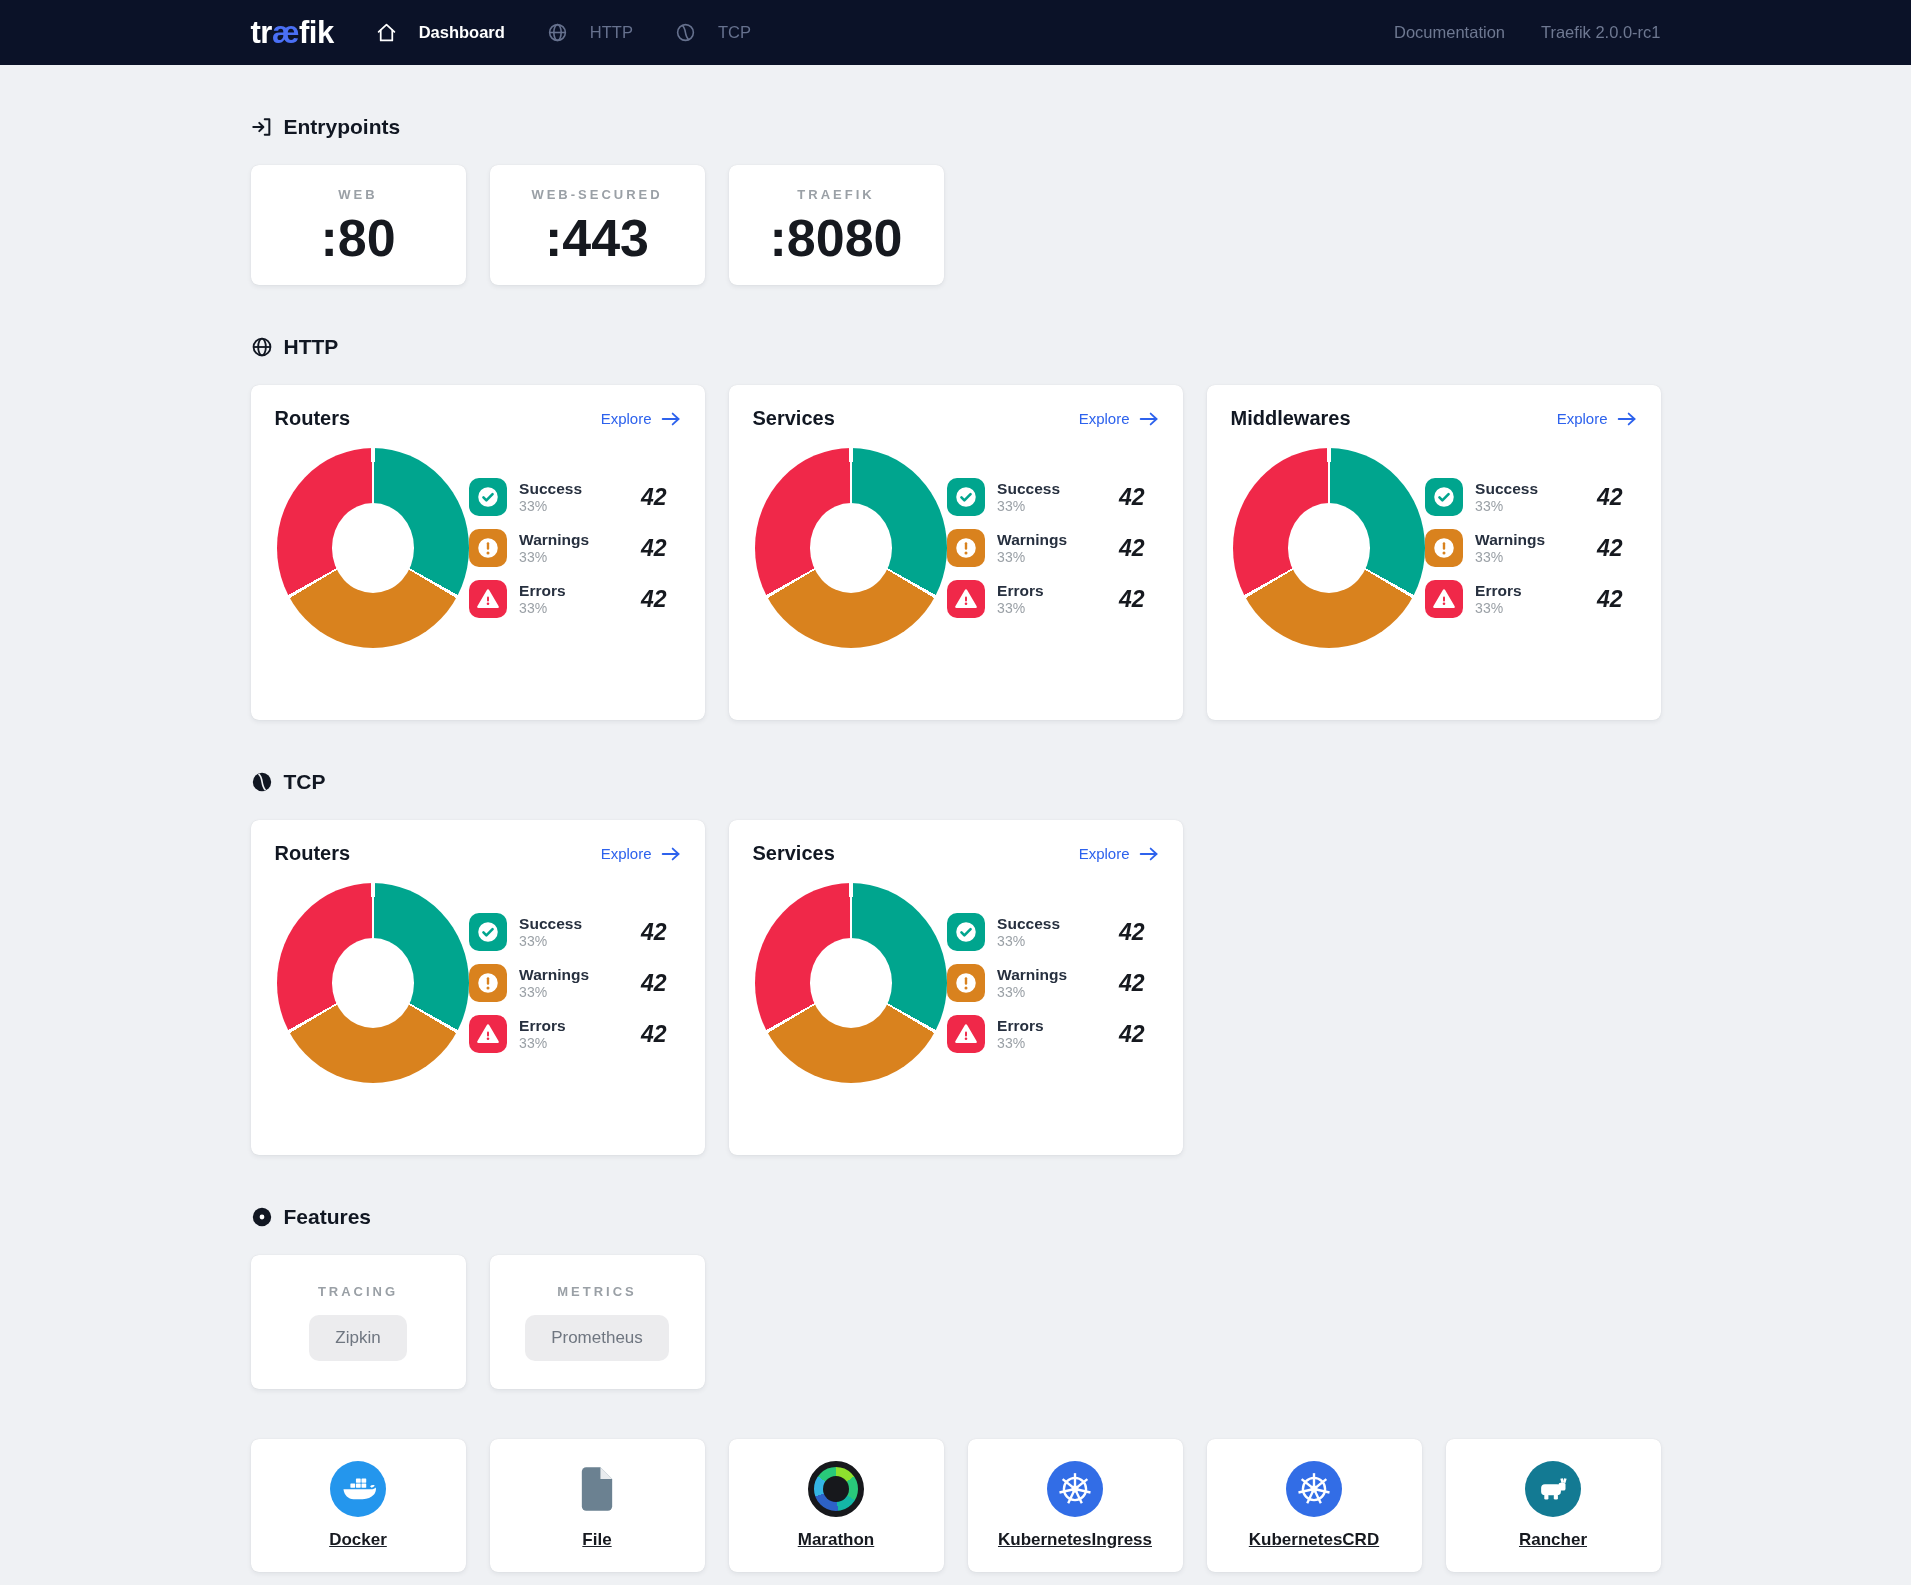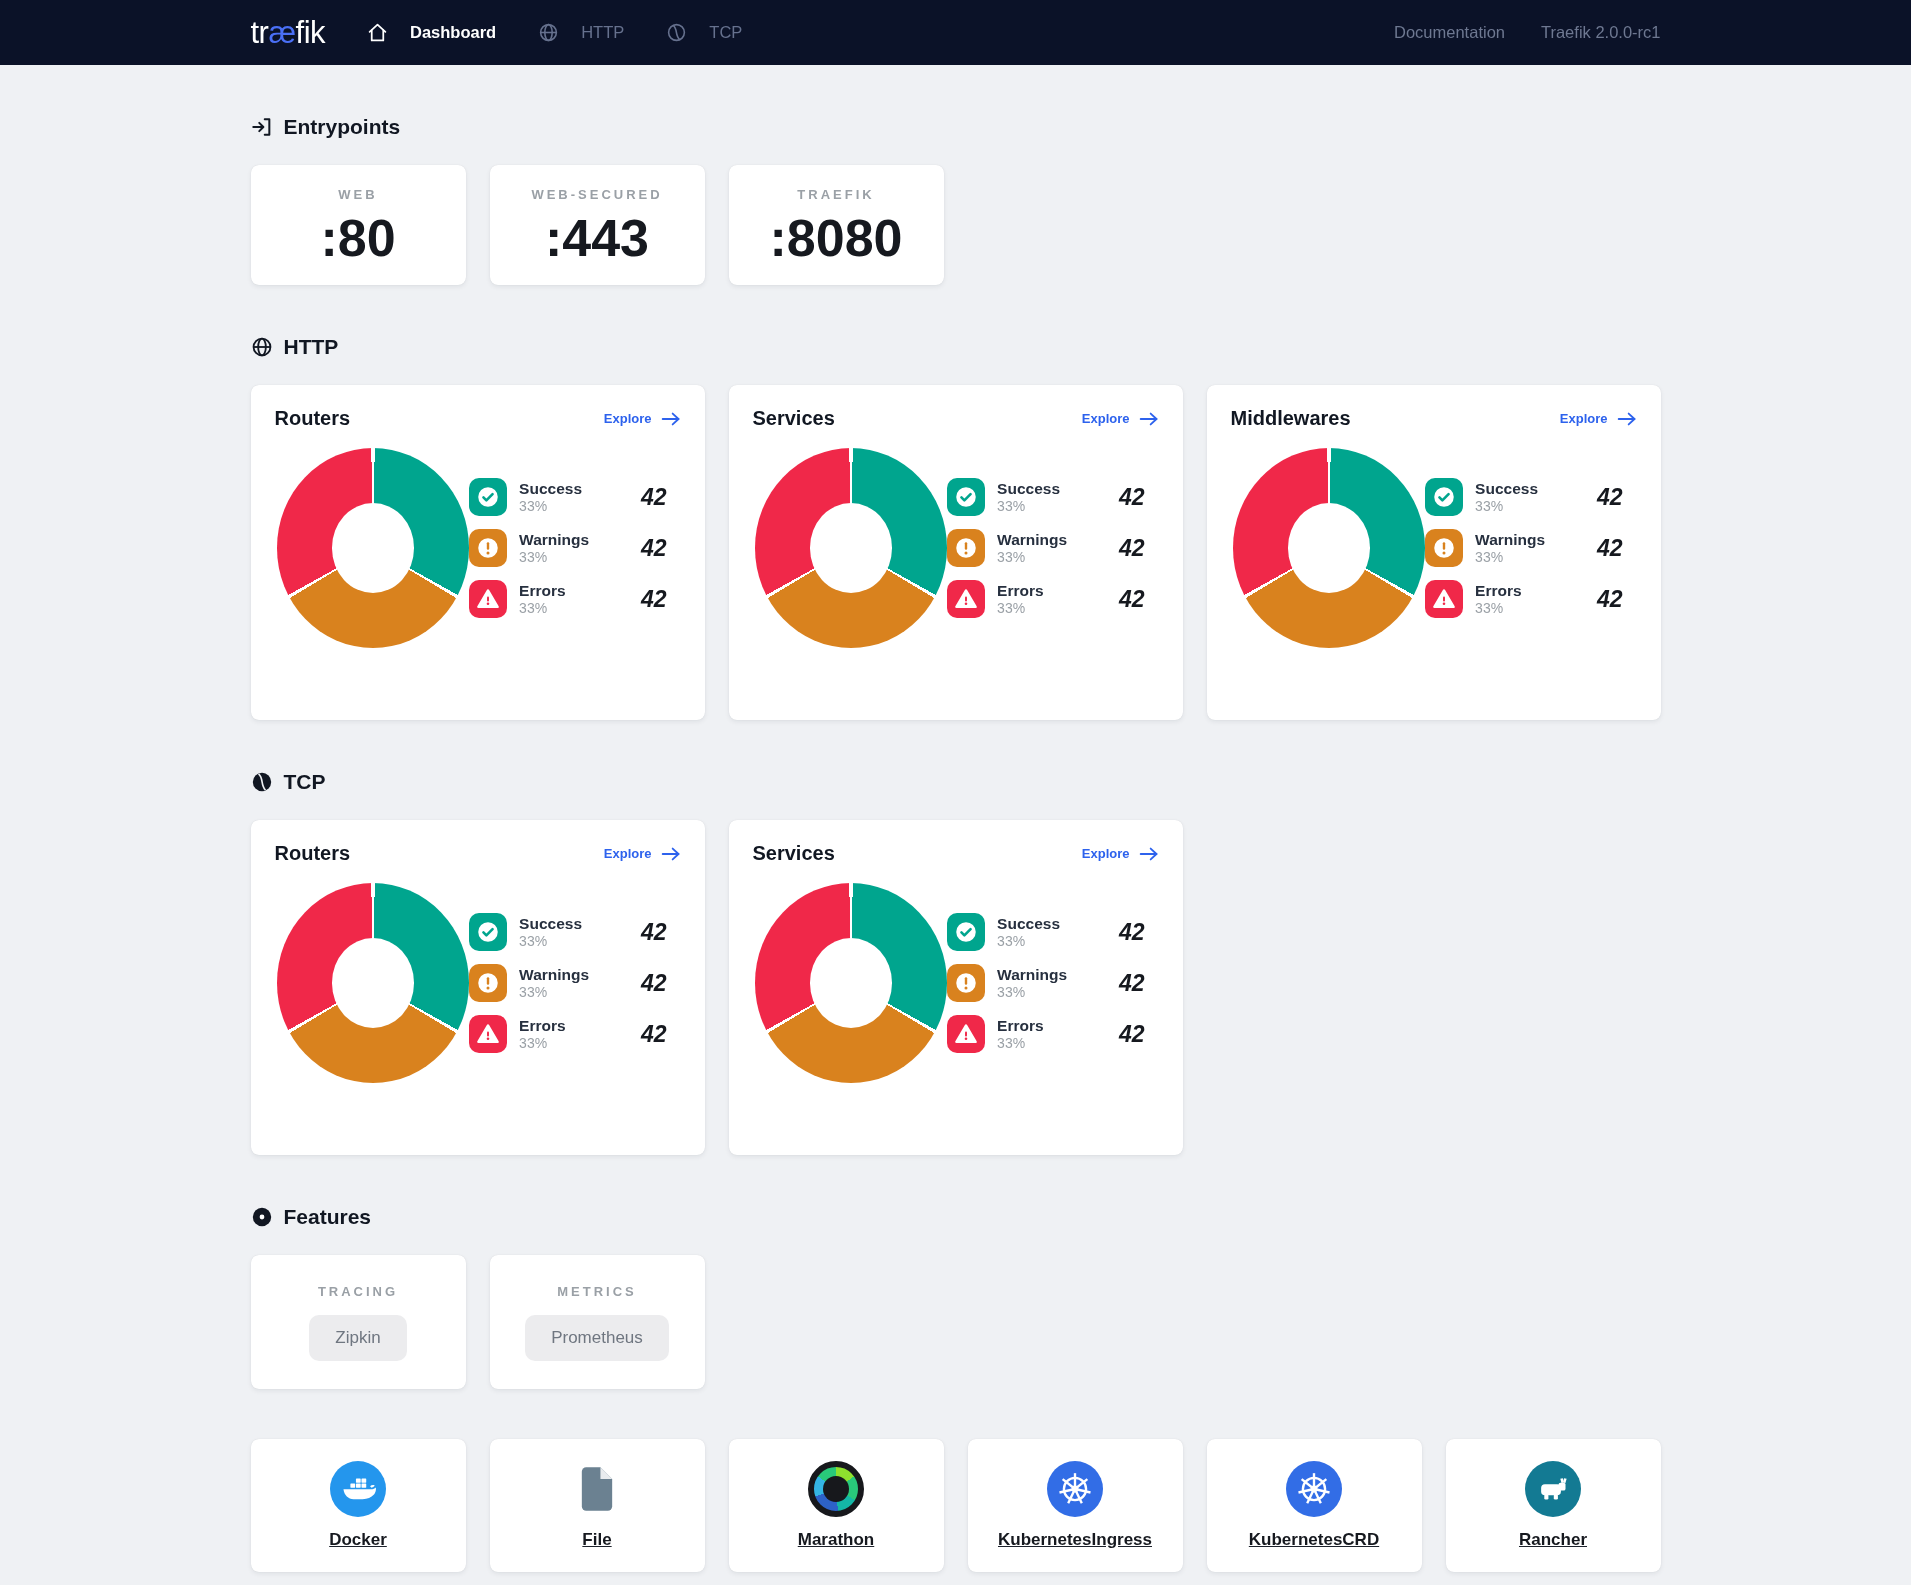--- a/index.html
+++ b/index.html
@@ -7,21 +7,21 @@
     --success:#00a58e; --warning:#d9821e; --error:#f02849; --explore-link:#2d62ed;
     --accesslog-on-bg:#d9f1ec; --accesslog-on-text:#00a58e; --muted-label:#9aa0a6;
   }
   *{box-sizing:border-box;margin:0;padding:0;}
   body{width:1911px;background:var(--page-bg);font-family:"Liberation Sans",sans-serif;color:#1c212b;}
   .container{width:1410px;margin:0 auto;}
 
   
   .navbar{height:65px;background:var(--navbar-bg);}
   .navbar .container{height:100%;display:flex;align-items:center;}
-  .logo{font-size:31px;font-weight:normal;color:#fff;letter-spacing:-0.5px;cursor:pointer;}
+  .logo{font-size:31px;font-weight:bold;color:#fff;letter-spacing:-0.5px;cursor:pointer;}
   .logo .ae{color:var(--logo-accent);}
   .nav-items{display:flex;align-items:center;margin-left:42px;gap:42px;}
   .nav-item{display:flex;align-items:center;gap:22px;font-size:16.5px;color:#66718e;cursor:pointer;text-decoration:none;}
   .nav-item.active{color:#ffffff;font-weight:bold;}
   .nav-item svg{width:21px;height:21px;}
   .nav-right{margin-left:auto;display:flex;align-items:center;gap:36px;}
   .nav-link{font-size:16.5px;color:#6e7891;cursor:pointer;text-decoration:none;}
 
   
   .section{margin-top:50px;}
@@ -49,21 +49,21 @@
   .picon.file-plain svg{width:52px;height:52px;}
   .picon.k8s{background:#326de6;}
   .picon.rancher{background:#137a93;}
   .picon.marathon{background:conic-gradient(#8ee02e 0 55deg,#29c97a 55deg 120deg,#14b7a6 120deg 175deg,#2d62c8 175deg 250deg,#34b5e4 250deg 305deg,#29c97a 305deg 360deg);border:6px solid #17181c;position:relative;}
   .picon.marathon::after{content:"";width:26px;height:26px;border-radius:50%;background:#17181c;}
 
   
   .stat-card{grid-column:span 2;height:335px;padding:22px 24px;}
   .stat-head{display:flex;align-items:center;justify-content:space-between;}
   .stat-title{font-size:20px;font-weight:bold;color:#111722;}
-  .explore{display:flex;align-items:center;gap:9px;color:var(--explore-link);font-size:13px;font-weight:bold;cursor:pointer;text-decoration:none;}
+  .explore{display:flex;align-items:center;gap:9px;color:var(--explore-link);font-size:15px;font-weight:normal;cursor:pointer;text-decoration:none;}
   .explore svg{width:20px;height:16px;}
   .stat-body{display:flex;align-items:center;justify-content:space-between;padding:0 14px 0 2px;margin-top:18px;}
   .donut{width:200px;height:200px;border-radius:50%;position:relative;}
   .donut::after{content:"";position:absolute;inset:55px;background:#fff;border-radius:50%;}
   .legend{width:205px;display:flex;flex-direction:column;gap:13px;}
   .legend-row{display:flex;align-items:center;}
   .li{width:38px;height:38px;border-radius:10px;flex:none;display:flex;align-items:center;justify-content:center;}
   .li svg{width:26px;height:26px;}
   .li-success{background:var(--success);}
   .li-warning{background:var(--warning);}

